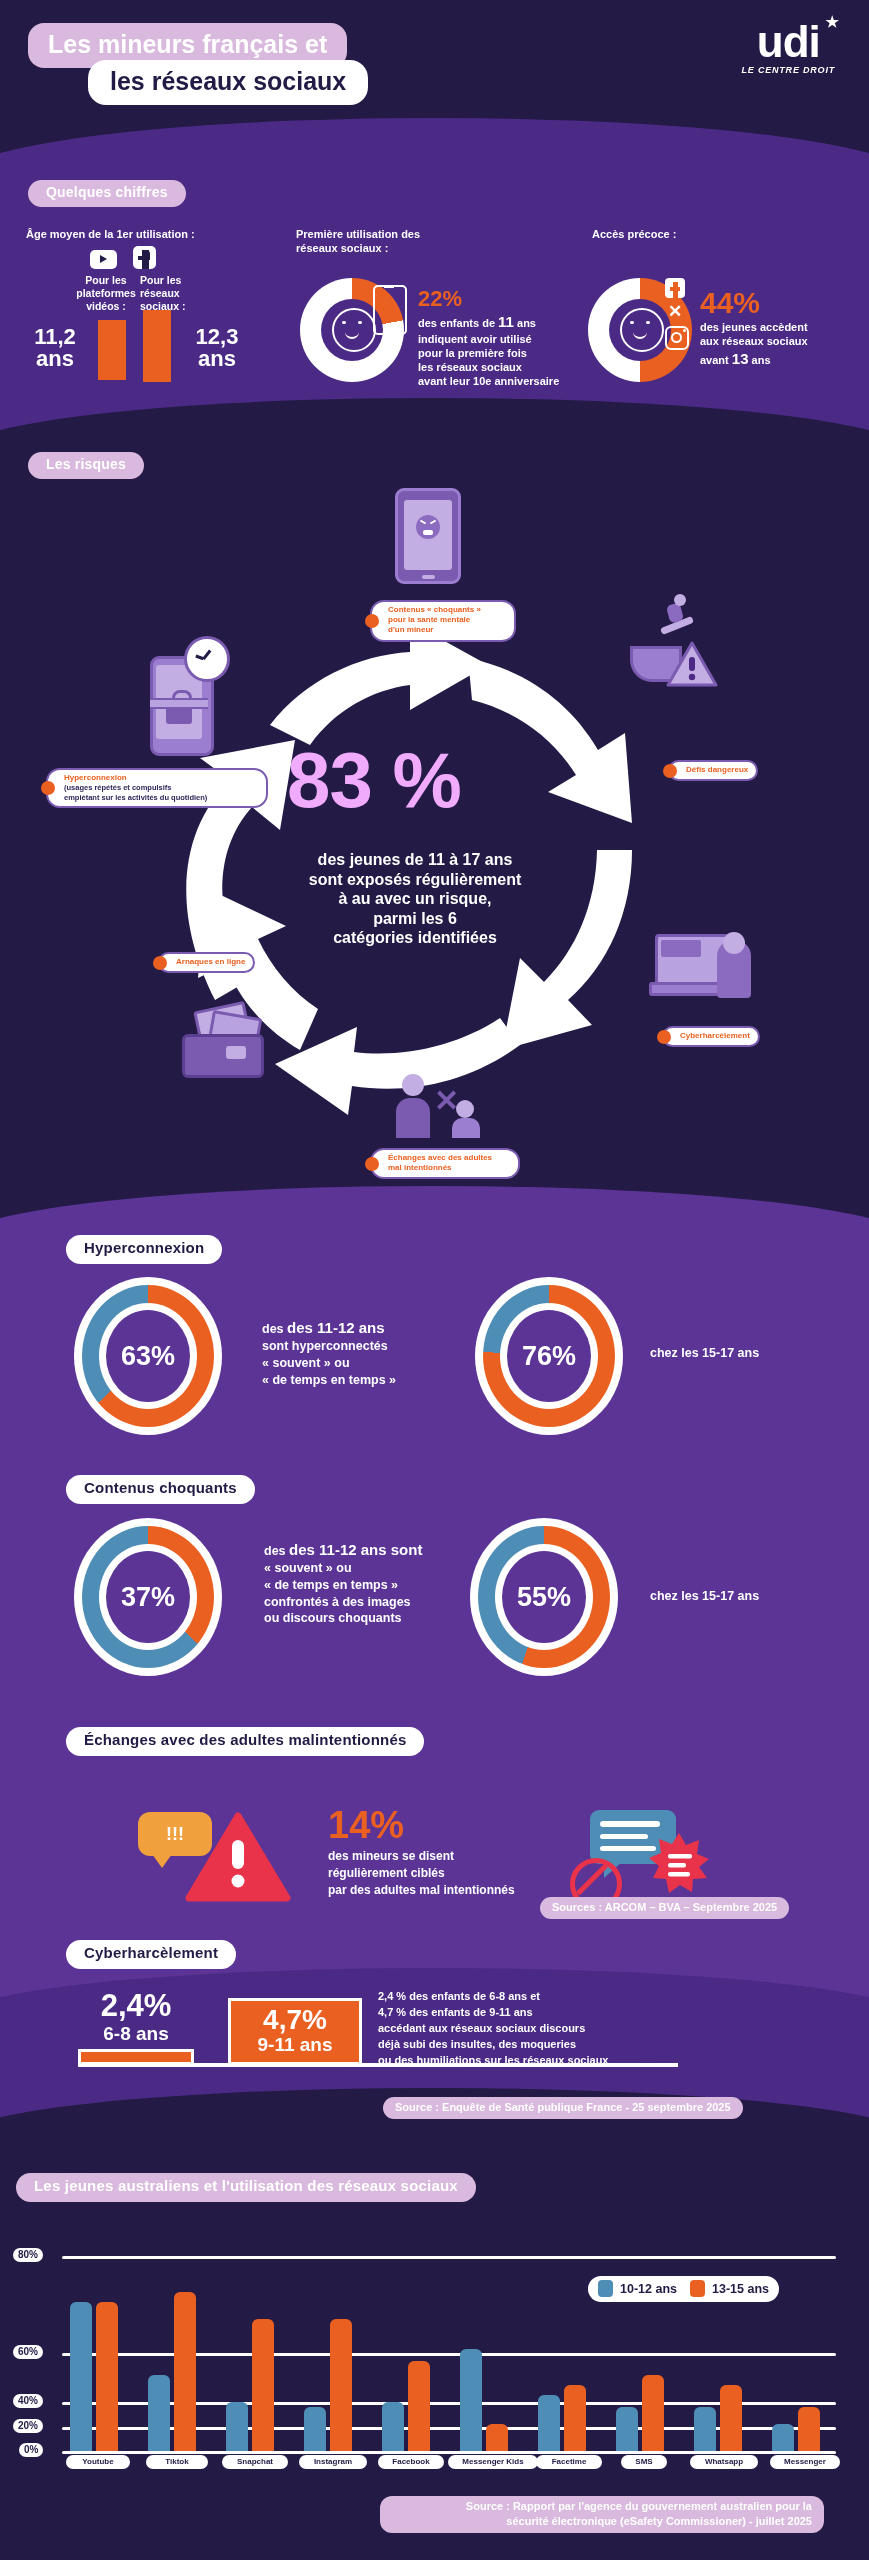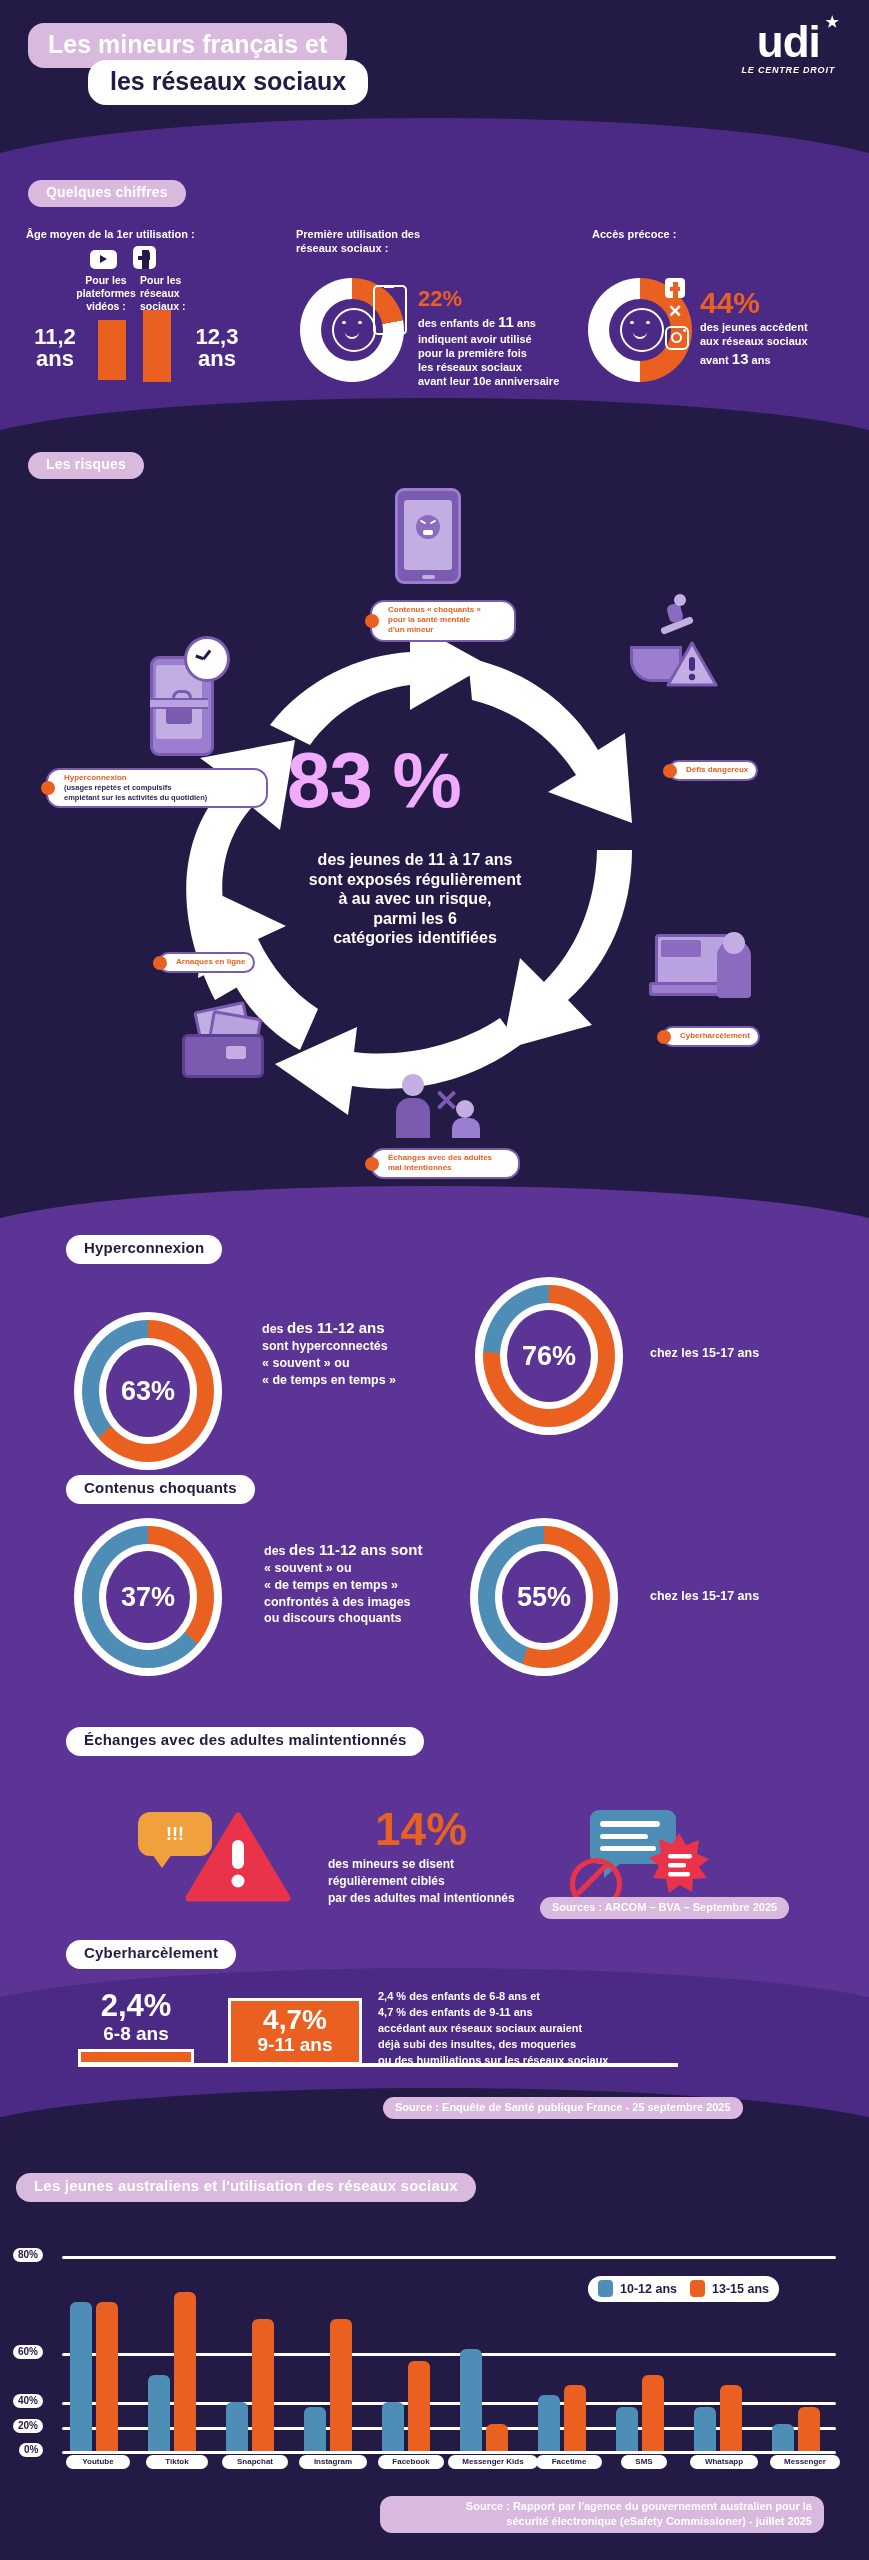--- a/index.html
+++ b/index.html
@@ -327,21 +327,21 @@
     <span class="dot"></span>
     <div>Hyperconnexion</div>
     <div class="sub">(usages répétés et compulsifs</div>
     <div class="sub">empiétant sur les activités du quotidien)</div>
   </div>
 
   <div class="sec-hd" style="left:66px;top:1235px;">
     <span class="pill pill-white" style="font-size:15px;">Hyperconnexion</span>
   </div>
 
-  <div class="dn-wrap" style="left:74px;top:1312px;width:148px;height:158px;border-radius:50%;
+  <div class="dn-wrap" style="left:74px;top:1277px;width:148px;height:158px;border-radius:50%;
        background:#ffffff;padding:8px;box-sizing:border-box;">
     <div style="width:132px;height:142px;border-radius:50%;
          background:conic-gradient(#ea6020 0 63%, #4e8db5 63% 100%);position:relative;">
       <div style="position:absolute;left:17px;top:18px;width:98px;height:106px;border-radius:50%;background:#ffffff;"></div>
       <div style="position:absolute;left:24px;top:25px;width:84px;height:92px;border-radius:50%;background:#5b3496;"></div>
       <div class="dn-pct">63%</div>
     </div>
   </div>
   <div class="dn-txt" style="left:262px;top:1318px;">
     <div><span style="font-size:12.5px;">des </span><span class="b">des 11-12 ans</span></div>
@@ -407,21 +407,21 @@
     <div style="position:absolute;left:14px;bottom:-12px;width:0;height:0;border-left:10px solid transparent;border-right:10px solid transparent;border-top:14px solid #f0a03c;"></div>
   </div>
 
   <svg style="position:absolute;left:185px;top:1812px;" width="106" height="92" viewBox="0 0 106 92">
     <path d="M53 4 L102 86 L4 86 Z" fill="#e8334a" stroke="#e8334a" stroke-width="7" stroke-linejoin="round"></path>
     <rect x="47" y="28" width="12" height="29" rx="6" fill="#ffffff"></rect>
     <circle cx="53" cy="69" r="6.5" fill="#ffffff"></circle>
   </svg>
 
   <div style="position:absolute;left:328px;top:1806px;">
-    <div class="stat-orange" style="font-size:46px;line-height:1;margin-left:47px;">14%</div>
+    <div class="stat-orange" style="font-size:38px;line-height:1;">14%</div>
     <div style="font-size:12px;font-weight:bold;line-height:1.4;margin-top:4px;">
       <div>des mineurs se disent</div>
       <div>régulièrement ciblés</div>
       <div>par des adultes mal intentionnés</div>
     </div>
   </div>
 
   <div style="position:absolute;left:590px;top:1810px;width:86px;height:54px;background:#4e8db5;border-radius:9px;">
     <div style="position:absolute;left:10px;top:11px;width:60px;height:6px;background:#fff;border-radius:3px;"></div>
     <div style="position:absolute;left:10px;top:24px;width:48px;height:5px;background:#fff;border-radius:3px;"></div>
@@ -451,21 +451,21 @@
   <div style="position:absolute;left:78px;top:2049px;width:116px;height:16px;background:#ea6020;border:3px solid #ffffff;box-sizing:border-box;"></div>
 
   <div style="position:absolute;left:228px;top:1998px;width:134px;height:67px;background:#ea6020;border:3px solid #ffffff;box-sizing:border-box;text-align:center;">
     <div style="font-size:28px;font-weight:bold;line-height:1.05;margin-top:4px;">4,7%</div>
     <div style="font-size:19px;font-weight:bold;">9-11 ans</div>
   </div>
 
   <div style="position:absolute;left:378px;top:1989px;font-size:11px;font-weight:bold;line-height:1.45;">
     <div>2,4 % des enfants de 6-8 ans et</div>
     <div>4,7 % des enfants de 9-11 ans</div>
-    <div>accédant aux réseaux sociaux auraient</div>
+    <div>accédant aux réseaux sociaux discours</div>
     <div>déjà subi des insultes, des moqueries</div>
     <div>ou des humiliations sur les réseaux sociaux</div>
   </div>
 
   <div style="position:absolute;left:78px;top:2063px;width:600px;height:4px;background:#ffffff;"></div>
 
   <div class="srcpill" style="left:383px;top:2097px;">Source : Enquête de Santé publique France - 25 septembre 2025</div>
 
   <div class="sec-hd" style="left:16px;top:2173px;">
     <span class="pill pill-lilac" style="font-size:15px;">Les jeunes australiens et l'utilisation des réseaux sociaux</span>

